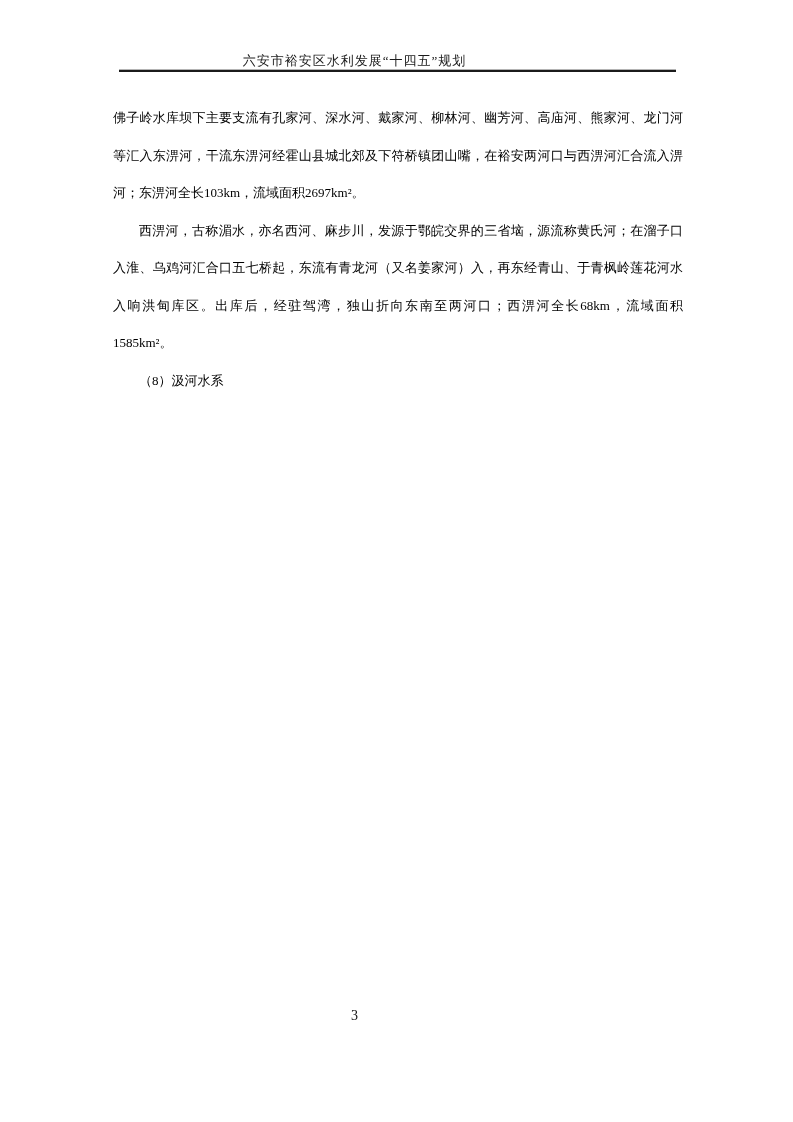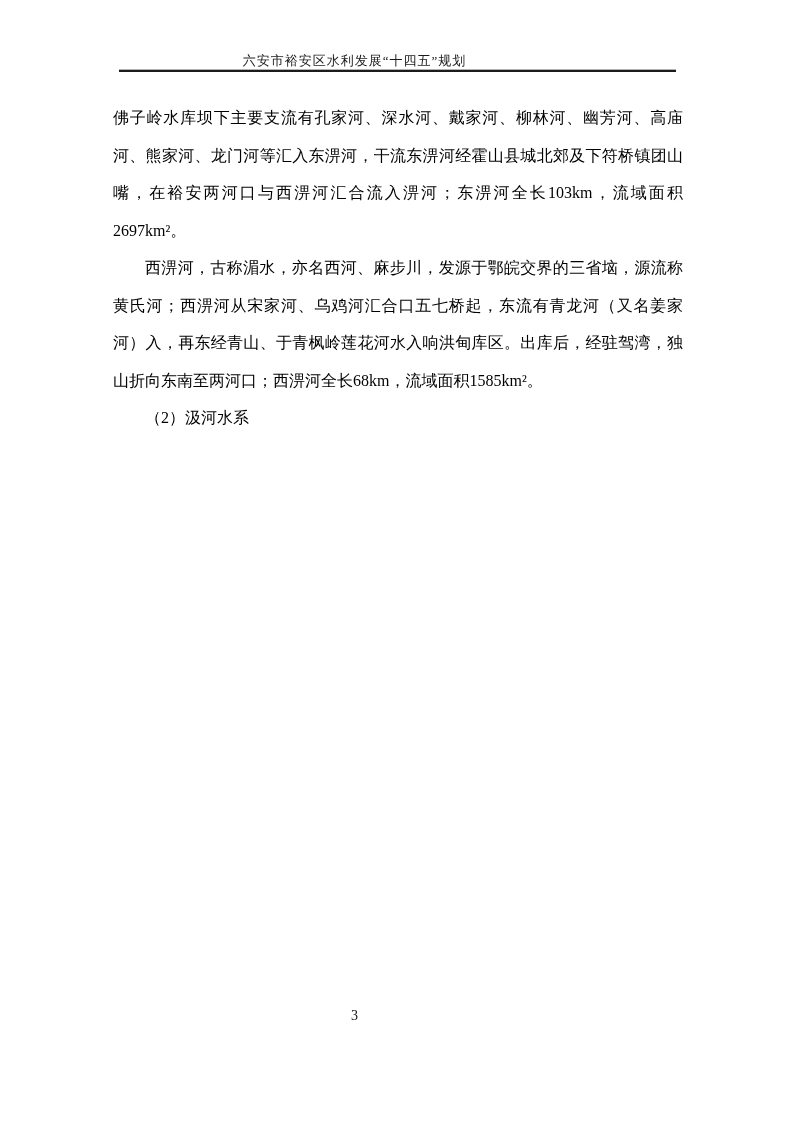--- a/index.html
+++ b/index.html
@@ -33,21 +33,21 @@
     width: 557px;
     height: 2px;
     background: #1b1b1b;
     border-top: 1px solid #b3b3b3;
   }
   .doc-body {
     position: absolute;
     top: 99px;
     left: 113px;
     width: 570px;
-    font-size: 16px;
+    font-size: 13px;
     line-height: 37.5px;
     text-align: justify;
   }
   .doc-body p.para {
     margin: 0;
     padding: 0;
     text-indent: 0;
   }
   .doc-body p.para.indent {
     text-indent: 2em;
@@ -66,19 +66,19 @@
 <body>
 
 <div class="page">
 
   <div class="header-title">六安市裕安区水利发展“十四五”规划</div>
 
   <div class="header-rule"></div>
 
   <div class="doc-body">
       <p class="para">佛子岭水库坝下主要支流有孔家河、深水河、戴家河、柳林河、幽芳河、高庙河、熊家河、龙门河等汇入东淠河，干流东淠河经霍山县城北郊及下符桥镇团山嘴，在裕安两河口与西淠河汇合流入淠河；东淠河全长103km，流域面积2697km²。</p>
-      <p class="para indent">西淠河，古称湄水，亦名西河、麻步川，发源于鄂皖交界的三省垴，源流称黄氏河；西淠河从宋家河、乌鸡河汇合口五七桥起，东流有青龙河（又名姜家河）入，再东经青山、于青枫岭莲花河水入响洪甸库区。出库后，经驻驾湾，独山折向东南至两河口；西淠河全长68km，流域面积1585km²。</p>
-      <p class="para indent">（2）汲河水系</p>
+      <p class="para indent">西淠河，古称湄水，亦名西河、麻步川，发源于鄂皖交界的三省垴，源流称黄氏河；在溜子口入淮、乌鸡河汇合口五七桥起，东流有青龙河（又名姜家河）入，再东经青山、于青枫岭莲花河水入响洪甸库区。出库后，经驻驾湾，独山折向东南至两河口；西淠河全长68km，流域面积1585km²。</p>
+      <p class="para indent">（8）汲河水系</p>
     </div>
 
   <div class="page-number">3</div>
 
 </div>
 
 </body></html>

